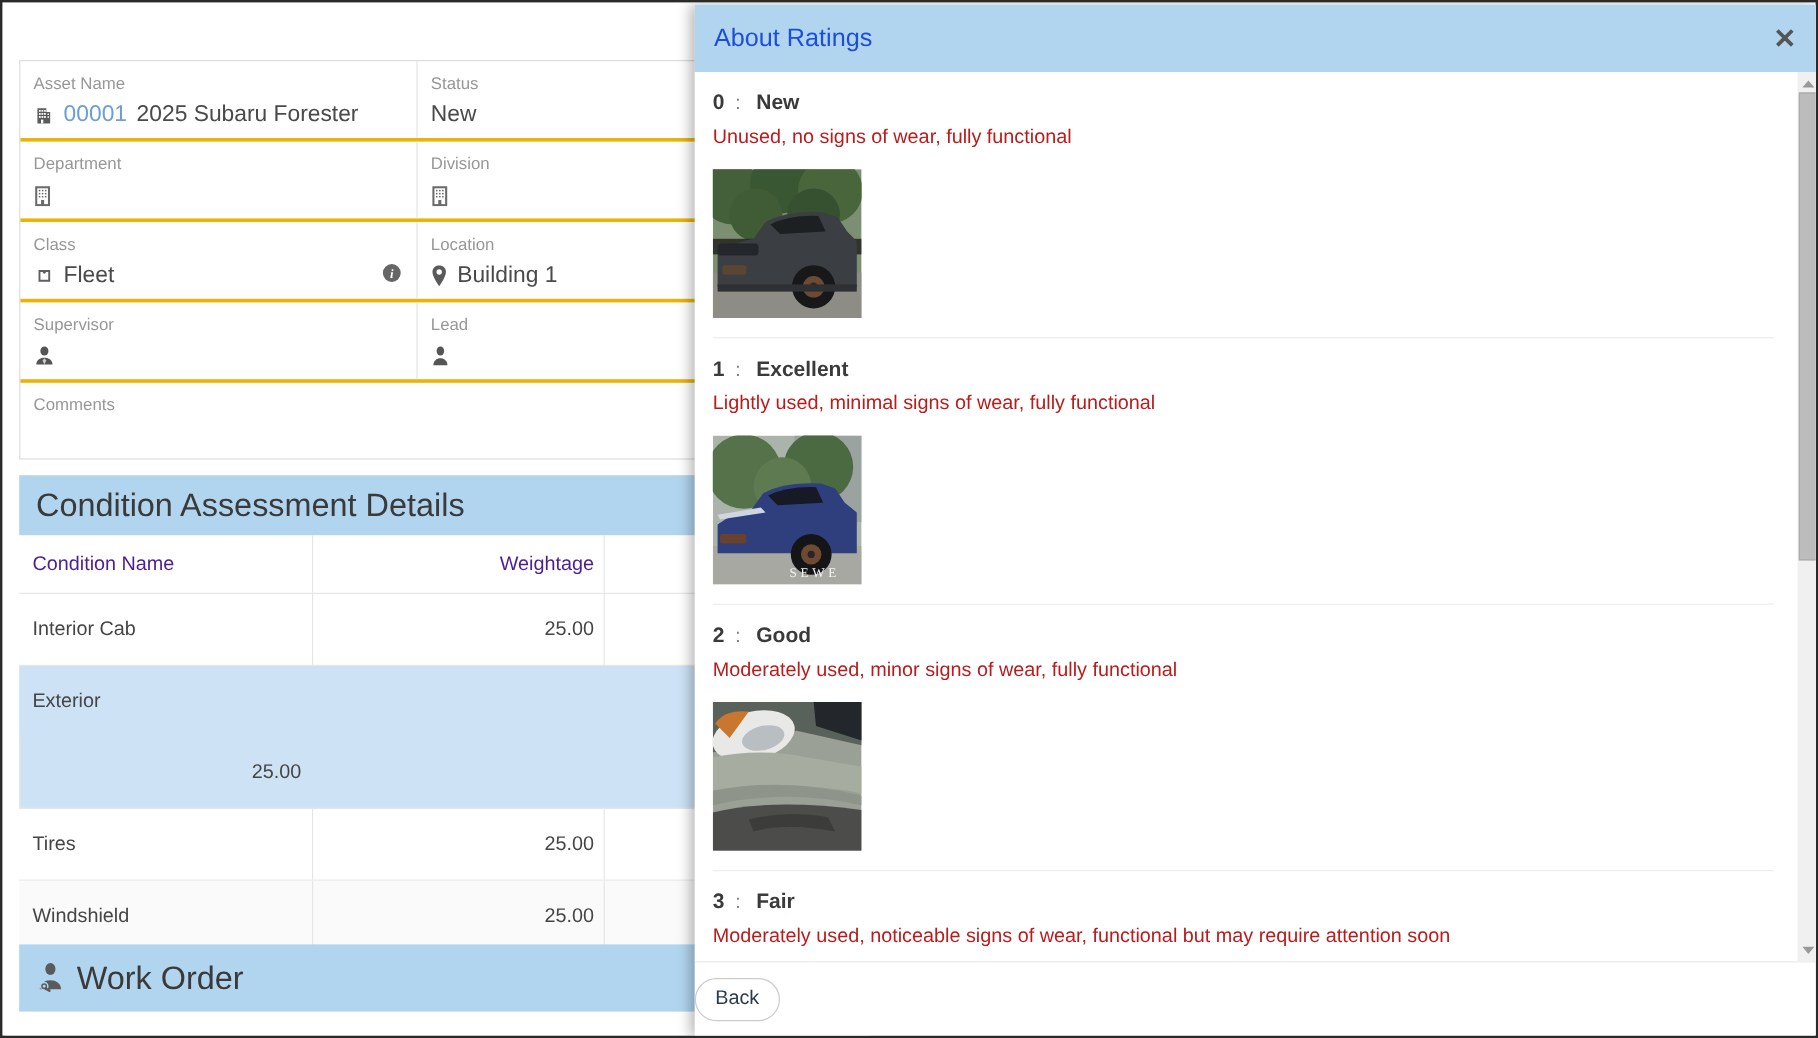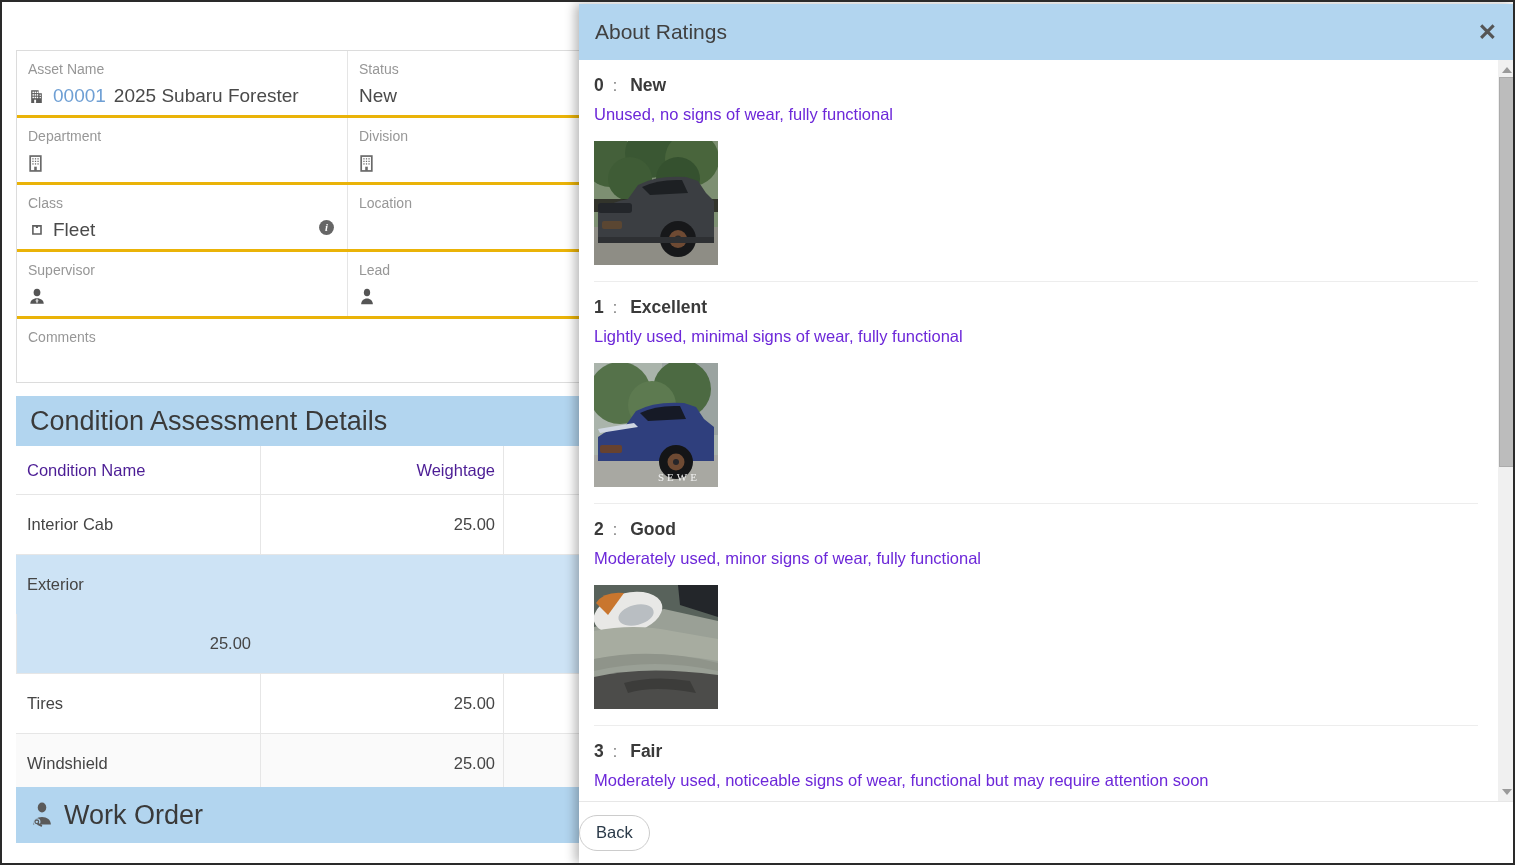--- a/index.html
+++ b/index.html
@@ -36,29 +36,29 @@
   .thead .tcell { height:48px; color:#4c1d95; }
   .tbody-row .tcell { height:59px;text-align:right; }
   .row-empty .tcell { height:44px; }
   .row-stripe { background:#fafafa; }
   .row-selected { background:#cde3f5;flex-direction:column; }
 
   
   #modal { position:absolute; left:577px; top:2px; width:936px; height:859px; background:#fff;
            box-shadow:-4px 0 10px rgba(0,0,0,0.28); display:flex; flex-direction:column; }
   #modal-header { height:56px; background:#b2d5ef; flex:none; display:flex; align-items:center; padding:0 18px 0 16px; }
-  #modal-title { font-size:21px; color:#404040; }
+  #modal-title { font-size:21px; color:#1d4ed8; }
   #modal-close { margin-left:auto; font-size:23px; font-weight:bold; color:#555; cursor:pointer; line-height:1; }
   #modal-body { position:relative; flex:1; overflow:hidden; background:#fff; }
   #modal-content { position:absolute; left:0; top:0; right:17px; padding:0 20px 0 15px; }
   .rating-item { padding:15px 0 16px 0; border-bottom:1px solid #ededed; }
   .rating-item:last-child { border-bottom:none; }
   .r-head { font-size:17.5px; color:#3a3a3a; font-weight:bold; display:flex; align-items:baseline; }
   .r-sep { color:#7d7d7d; font-weight:normal; margin:0 13px 0 9px; font-size:16px; }
-  .r-desc { margin-top:9px; font-size:16.5px; color:#6d28d9; font-weight:normal; }
+  .r-desc { margin-top:9px; font-size:16.5px; color:#b91c1c; font-weight:normal; }
   .r-photo { margin-top:17px; width:124px; height:124px; display:block; }
 
   
   #scrollbar { position:absolute; right:0; top:0; bottom:0; width:17px; background:#f0f0f0; }
   .sb-arrow { position:absolute; left:0; width:17px; height:15px; display:flex; align-items:center; justify-content:center; cursor:pointer; }
   #sb-up { top:2px; } #sb-down { bottom:2px; }
   .tri-up { width:0; height:0; border-left:5px solid transparent; border-right:5px solid transparent; border-bottom:6px solid #9a9a9a; }
   .tri-down { width:0; height:0; border-left:5px solid transparent; border-right:5px solid transparent; border-top:6px solid #9a9a9a; }
   #sb-thumb { position:absolute; left:1px; top:17px; width:15px; height:390px; background:#bcbcbc; border:1px solid #ababab; cursor:pointer; }
 
@@ -170,20 +170,29 @@
           </div>
           <span class="icon info-btn">
             <svg width="17" height="17" viewBox="0 0 16 16">
                 <circle cx="8" cy="8" r="7" fill="#666"></circle>
                 <text x="8" y="11.6" text-anchor="middle" font-family="Liberation Serif, serif" font-style="italic" font-weight="bold" font-size="10" fill="#fff">i</text>
               </svg>
           </span>
         </div>
         <div class="form-cell c-right">
           <div class="f-label">Location</div>
+          <div class="f-value">
+            <span class="icon">
+              <svg width="14" height="18" viewBox="0 0 12 16">
+                  <path fill="#5a5a5a" d="M6 0C3.2 0 1 2.2 1 5c0 3.7 5 10.5 5 10.5S11 8.7 11 5c0-2.8-2.2-5-5-5z"></path>
+                  <circle cx="6" cy="5" r="2" fill="#fff"></circle>
+                </svg>
+            </span>
+            <span>Building 1</span>
+          </div>
         </div>
       </div>
 
       <div class="form-row">
         <div class="form-cell c-left">
           <div class="f-label">Supervisor</div>
           <div class="f-value">
             <span class="icon">
               <svg width="18" height="18" viewBox="0 0 16 16">
                   <ellipse cx="8" cy="4" rx="3" ry="3.4" fill="#555"></ellipse>

